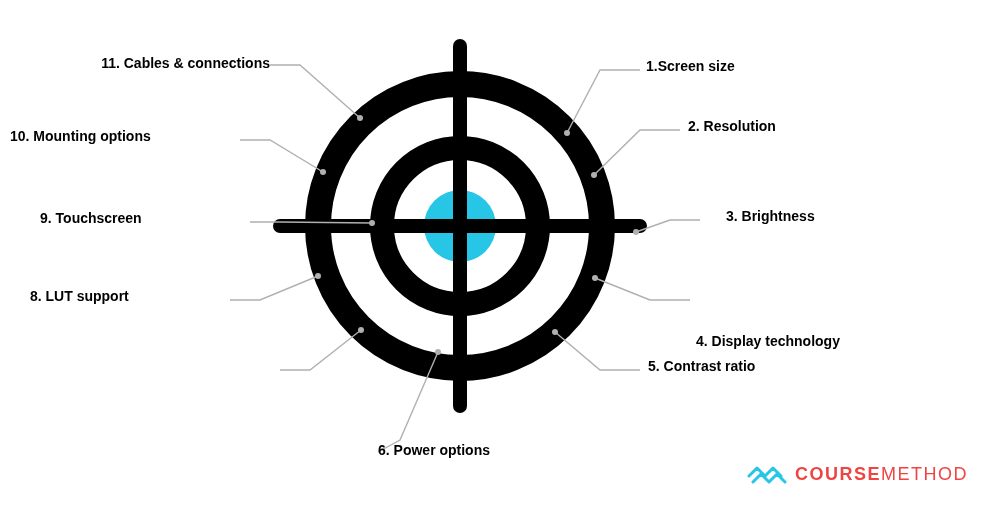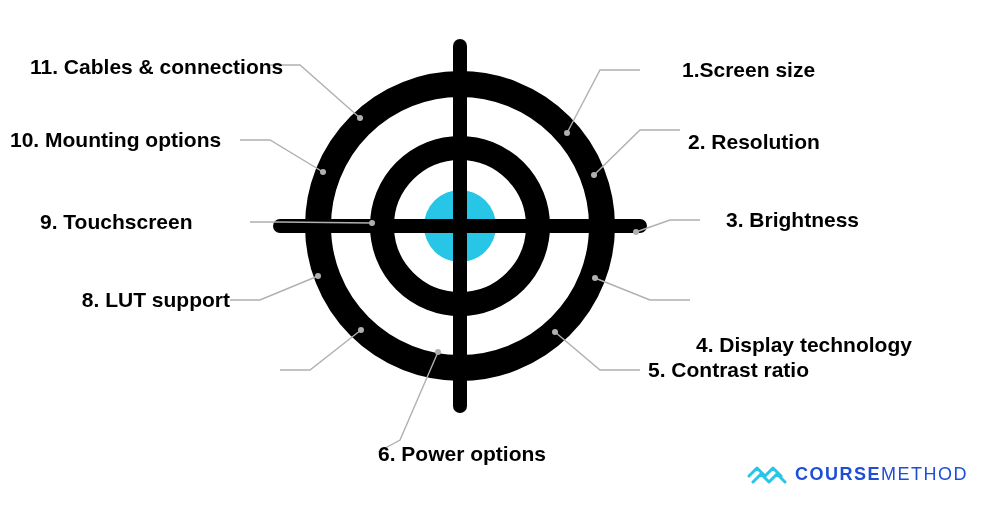--- a/index.html
+++ b/index.html
@@ -11,21 +11,21 @@
     position: relative;
     overflow: hidden;
   }
   .stage {
     position: absolute;
     inset: 0;
   }
   .label {
     position: absolute;
     font-weight: 700;
-    font-size: 21px;
+    font-size: 14px;
     color: #000;
     white-space: nowrap;
   }
   .leader {
     stroke: #b0b0b0;
     stroke-width: 1.4;
     fill: none;
   }
   .dot {
     fill: #b0b0b0;
@@ -35,21 +35,21 @@
     right: 32px;
     bottom: 18px;
     display: flex;
     align-items: center;
     gap: 8px;
   }
   .brand-text {
     font-weight: 700;
     letter-spacing: 1.5px;
     font-size: 18px;
-    color: #1d4ed8;
+    color: #ef4444;
   }
   .brand-text .light {
     font-weight: 400;
   }
 </style>
 </head>
 <body>
 
 <div class="stage">
 
@@ -94,27 +94,27 @@
     <circle class="dot" cx="372" cy="223" r="3"></circle>
     <polyline class="leader" points="372,223 280,222 250,222"></polyline>
 
     <circle class="dot" cx="323" cy="172" r="3"></circle>
     <polyline class="leader" points="323,172 270,140 240,140"></polyline>
 
     <circle class="dot" cx="360" cy="118" r="3"></circle>
     <polyline class="leader" points="360,118 300,65 270,65"></polyline>
   </svg>
 
-  <div class="label" style="left:646px; top:58px;margin-left:36px;">1.Screen size</div>
-  <div class="label" style="left:688px; top:118px;margin-top:12px;">2. Resolution</div>
+  <div class="label" style="left:646px; top:58px;">1.Screen size</div>
+  <div class="label" style="left:688px; top:118px;">2. Resolution</div>
   <div class="label" style="left:706px; top:208px;margin-left:20px;">3. Brightness</div>
   <div class="label" style="left:696px; top:288px;margin-top:45px;">4. Display technology</div>
   <div class="label" style="left:648px; top:358px;">5. Contrast ratio</div>
   <div class="label" style="left:378px; top:442px;">6. Power options</div>
-  <div class="label" style="left:30px;  top:288px; text-align:right; width:200px;">8. LUT support</div>
+  <div class="label" style="left:30px;  top:288px; text-align:left; width:200px;">8. LUT support</div>
   <div class="label" style="left:40px;  top:210px; text-align:left; width:200px;">9. Touchscreen</div>
   <div class="label" style="left:10px;  top:128px; width:225px;">10. Mounting options</div>
   <div class="label" style="left:30px;  top:55px;  text-align:right; width:240px;">11. Cables &amp; connections</div>
 
   <div class="brand">
     <svg width="40" height="28" viewBox="0 0 40 28">
       <polyline points="2,16 10,8 18,16 26,8 34,16" fill="none" stroke="#27c6e6" stroke-width="3" stroke-linejoin="round" stroke-linecap="round"></polyline>
       <polyline points="6,22 14,14 22,22 30,14 38,22" fill="none" stroke="#27c6e6" stroke-width="3" stroke-linejoin="round" stroke-linecap="round"></polyline>
     </svg>
     <span class="brand-text">

